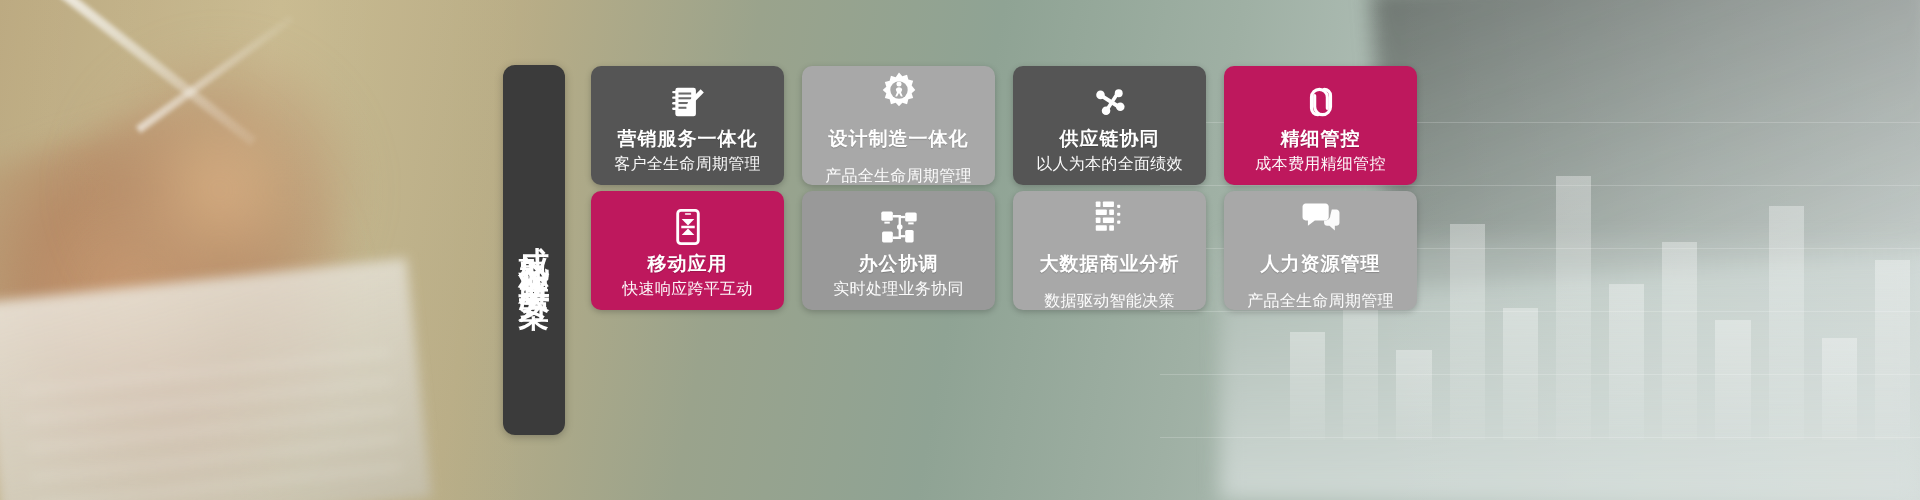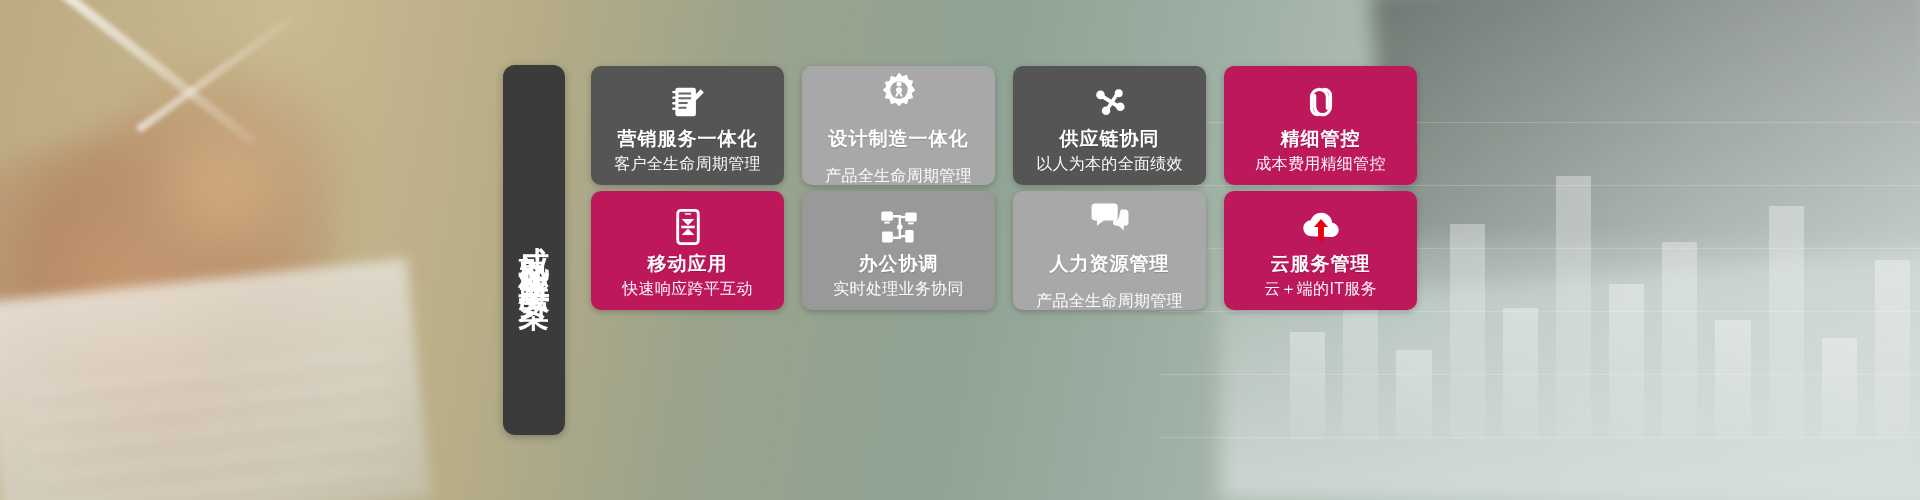--- a/index.html
+++ b/index.html
@@ -271,35 +271,44 @@
         <path d="M34 36 H27"></path>
       </g>
       <circle cx="27" cy="24" r="3.6" fill="#fff"></circle>
           </svg>
         </div>
         <div class="title">办公协调</div>
         <div class="sub">实时处理业务协同</div>
       </div>
       <div class="card gray">
         <div class="ico">
+          <svg width="38" height="38" viewBox="0 0 48 48">
+      <g fill="#fff">
+        <rect x="6" y="7" width="6" height="7" rx="1"></rect>
+        <rect x="15" y="7" width="14" height="7" rx="1"></rect>
+        <rect x="6" y="17" width="14" height="7" rx="1"></rect>
+        <rect x="23" y="17" width="6" height="7" rx="1"></rect>
+        <rect x="6" y="27" width="6" height="7" rx="1"></rect>
+        <rect x="15" y="27" width="14" height="7" rx="1"></rect>
+        <rect x="6" y="37" width="14" height="7" rx="1"></rect>
+        <rect x="23" y="37" width="6" height="7" rx="1"></rect>
+        <rect x="33" y="11" width="4" height="4" rx="1"></rect>
+        <rect x="33" y="21" width="4" height="4" rx="1"></rect>
+        <rect x="33" y="31" width="4" height="4" rx="1"></rect>
+      </g>
+          </svg>
+        </div>
+        <div class="title">大数据商业分析</div>
+        <div class="sub">数据驱动智能决策</div>
+      </div>
+      <div class="card gray">
+        <div class="ico">
           <svg width="40" height="38" viewBox="0 0 52 48">
       <path fill="#fff" d="M6 9h26c2.2 0 4 1.8 4 4v14c0 2.2-1.8 4-4 4H18l-9 7v-7H6c-2.2 0-4-1.8-4-4V13c0-2.2 1.8-4 4-4z"></path>
       <path fill="#fff" d="M40 17h6c2.2 0 4 1.8 4 4v13c0 2.2-1.8 4-4 4h-2v6l-7-6h-3c-2.2 0-4-1.8-4-4v-3h2c3.3 0 6-2.7 6-6z" opacity=".95"></path>
           </svg>
         </div>
         <div class="title">人力资源管理</div>
         <div class="sub">产品全生命周期管理</div>
       </div>
-      <div class="card red">
-        <div class="ico">
-          <svg width="40" height="38" viewBox="0 0 52 48">
-      <path fill="#fff" d="M14 36c-6 0-11-4.6-11-10.4 0-5.3 4.1-9.7 9.5-10.3C14.7 9.6 20 5.6 26.3 5.6c7.6 0 13.8 5.7 14.2 12.9 4.8.7 8.5 4.6 8.5 9.3 0 5.2-4.5 9.2-10 9.2z"></path>
-      <path fill="#e60012" d="M26 14.5 L35 25 H29.8 V38 H22.2 V25 H17 Z" transform="translate(0,-1)"></path>
-      <path fill="#e60012" d="M22.2 40 h7.6 v3.5 h-7.6z" opacity="0"></path>
-      <path fill="#e60012" d="M26 44 L20.5 37 h11z"></path>
-          </svg>
-        </div>
-        <div class="title">云服务管理</div>
-        <div class="sub">云＋端的IT服务</div>
-      </div>
     </div>
 
 </div>
 
 </body></html>

